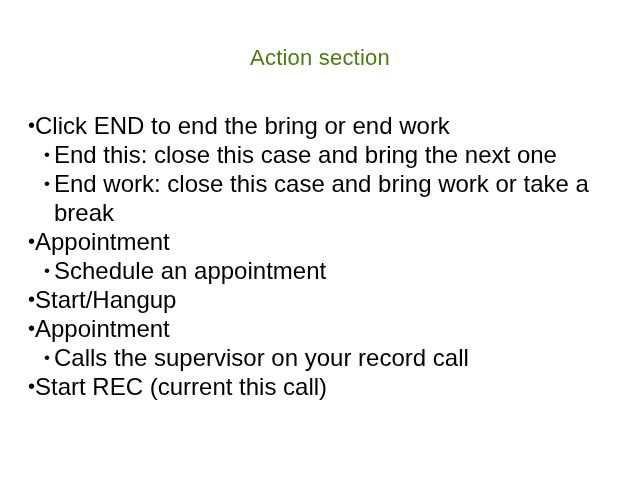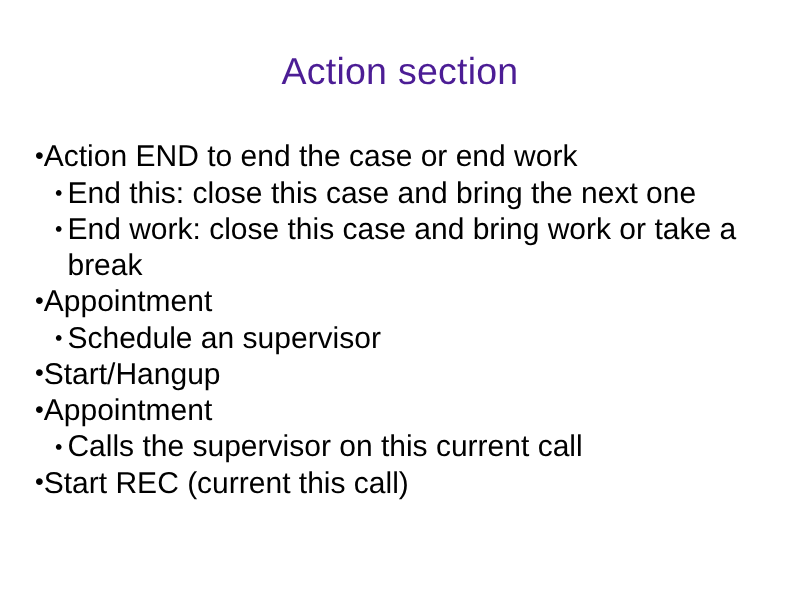--- a/index.html
+++ b/index.html
@@ -19,23 +19,23 @@
     background: #ffffff;
     overflow: hidden;
     box-sizing: border-box;
   }
   .slide-title {
     position: absolute;
     left: 0;
     top: 40px;
     width: 640px;
     text-align: center;
-    font-size: 30px;
+    font-size: 22px;
     line-height: 36px;
-    color: #4c1d95;
+    color: #4d7c0f;
     letter-spacing: 0.2px;
     white-space: nowrap;
   }
   .body-block {
     position: absolute;
     left: 28px;
     top: 111px;
     width: 592px;
   }
   .bullet-line {
@@ -76,56 +76,56 @@
 <body>
 
 <div class="slide">
 
   <div class="slide-title">Action section</div>
 
   <div class="body-block">
 
     <div class="bullet-line level-1">
       <span class="bullet-mark">•</span>
-      <span class="bullet-text">Action END to end the case or end work</span>
+      <span class="bullet-text">Click END to end the bring or end work</span>
     </div>
 
     <div class="bullet-line level-2">
       <span class="bullet-mark">•</span>
       <span class="bullet-text">End this: close this case and bring the next one</span>
     </div>
 
     <div class="bullet-line level-2">
       <span class="bullet-mark">•</span>
       <span class="bullet-text">End work: close this case and bring work or take a break</span>
     </div>
 
     <div class="bullet-line level-1">
       <span class="bullet-mark">•</span>
       <span class="bullet-text">Appointment</span>
     </div>
 
     <div class="bullet-line level-2">
       <span class="bullet-mark">•</span>
-      <span class="bullet-text">Schedule an supervisor</span>
+      <span class="bullet-text">Schedule an appointment</span>
     </div>
 
     <div class="bullet-line level-1">
       <span class="bullet-mark">•</span>
       <span class="bullet-text">Start/Hangup</span>
     </div>
 
     <div class="bullet-line level-1">
       <span class="bullet-mark">•</span>
       <span class="bullet-text">Appointment</span>
     </div>
 
     <div class="bullet-line level-2">
       <span class="bullet-mark">•</span>
-      <span class="bullet-text">Calls the supervisor on this current call</span>
+      <span class="bullet-text">Calls the supervisor on your record call</span>
     </div>
 
     <div class="bullet-line level-1">
       <span class="bullet-mark">•</span>
       <span class="bullet-text">Start REC (current this call)</span>
     </div>
 
   </div>
 </div>
 

